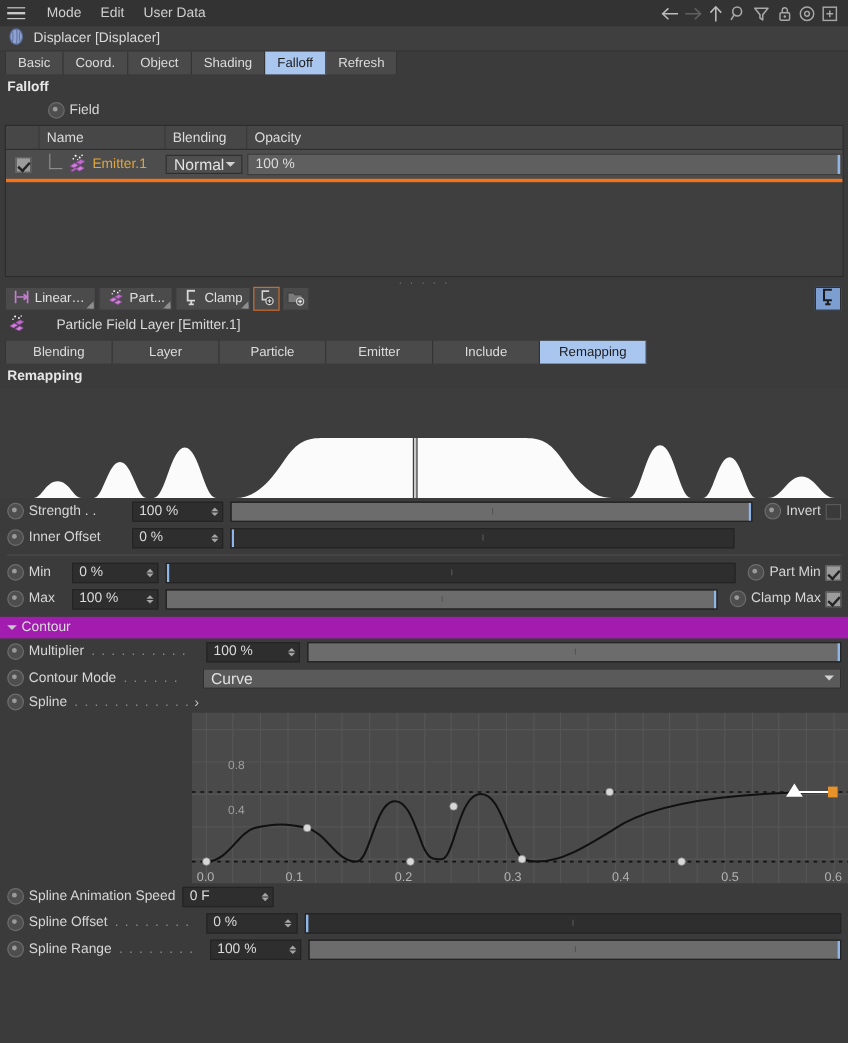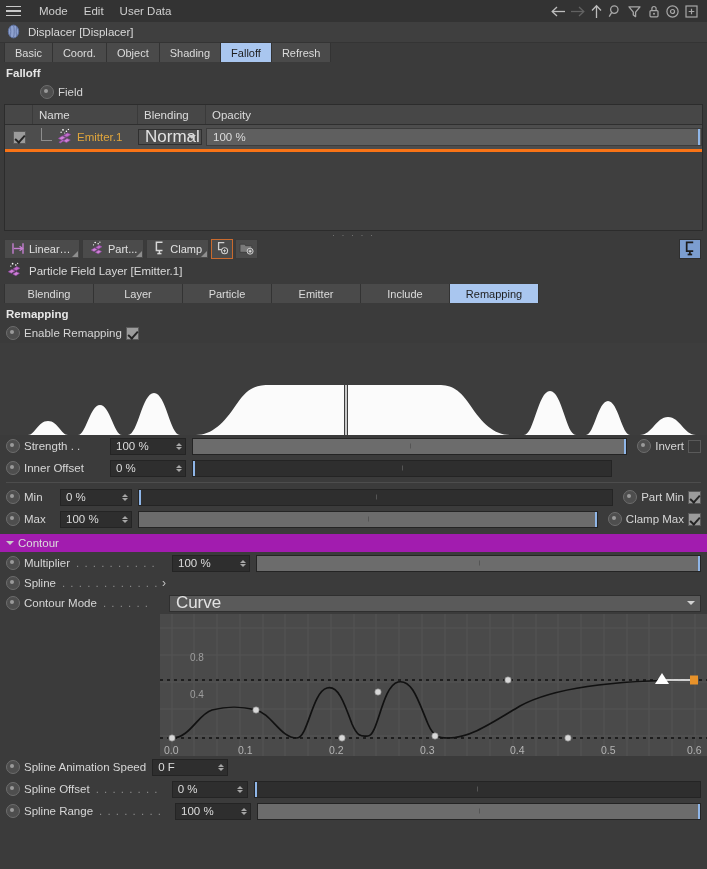--- a/index.html
+++ b/index.html
@@ -105,21 +105,21 @@
     position:relative;cursor:pointer;box-sizing:border-box;
   }
   .chk.off{background:#3a3a3a;border:1px solid #5a5a5a;}
   .chk.on::after{
     content:"";position:absolute;left:3px;top:1px;width:4px;height:8px;
     border:solid #242424;border-width:0 2px 2px 0;transform:rotate(42deg);
   }
 
   .select{
     position:relative;display:flex;align-items:center;background:#5a5a5a;border:1px solid #2f2f2f;
-    height:17px;box-sizing:border-box;color:#e2e2e2;font-size:17px;padding:0 18px 0 6px;cursor:pointer;
+    height:17px;box-sizing:border-box;color:#e2e2e2;font-size:13px;padding:0 18px 0 6px;cursor:pointer;
   }
   .select .chev{position:absolute;right:5px;top:50%;margin-top:-2px;width:0;height:0;
     border-left:4px solid transparent;border-right:4px solid transparent;border-top:4px solid #d2d2d2;}
 
   
   .listwrap{margin:3px 4px 0 4px;border:1px solid #2c2c2c;background:#3f3f3f;}
   .listhead{display:flex;height:19px;background:#474747;border-bottom:1px solid #2f2f2f;font-size:11.5px;color:#dcdcdc;align-items:center;}
   .lh{padding:0 6px;box-sizing:border-box;display:flex;align-items:center;height:100%;}
   .lh.c0{width:28px;border-right:1px solid #3a3a3a;}
   .lh.c1{width:105px;border-right:1px solid #3a3a3a;}
@@ -145,21 +145,21 @@
   .fbtn .cap{max-width:44px;overflow:hidden;text-overflow:ellipsis;}
   .fbtn::after{content:"";position:absolute;right:1px;bottom:1px;width:0;height:0;
     border-left:3px solid transparent;border-top:3px solid transparent;border-right:3px solid #8e8e8e;border-bottom:3px solid #8e8e8e;}
   .fbtn.noarrow::after{display:none;}
   .fbtn.icononly{padding:0 3px;}
   .fbtn.sel{border:1px solid #c96a2e;}
   .fbar-spacer{flex:1;}
   .fbtn.blue{background:#7c9ed0;border:1px solid #2f2f2f;}
 
   
-  .plbar{display:flex;align-items:center;height:21px;padding:0 6px;box-sizing:border-box;gap:7px;background:#3b3b3b;}
+  .plbar{display:flex;align-items:center;height:21px;padding:0 6px;box-sizing:border-box;gap:25px;background:#3b3b3b;}
   .plbar .ptitle{color:#dadada;font-size:11.5px;}
 
   
   .histo{position:relative;width:707px;height:92px;background:#3d3d3d;overflow:hidden;}
   .histo svg{display:block;}
 
   
   .splinewrap{position:relative;height:142px;margin:0;}
   .graph{position:absolute;left:160px;top:0;width:605px;height:142px;background:#4a4a4a;}
   .graph svg{display:block;}
@@ -434,25 +434,20 @@
     <div class="tab2">Blending</div>
     <div class="tab2">Layer</div>
     <div class="tab2">Particle</div>
     <div class="tab2">Emitter</div>
     <div class="tab2">Include</div>
     <div class="tab2 active">Remapping</div>
   </div>
 
   <div class="grouphead">Remapping</div>
 
-  <div class="row" style="height:20px;">
-    <span class="bullet"></span>
-    <span class="lbl">Enable Remapping</span>
-    <span class="chk on"></span>
-  </div>
 
   <div class="histo">
     <svg width="707" height="92" viewBox="0 0 707 92">
       <rect x="0" y="0" width="707" height="92" fill="#3d3d3d"></rect>
       <g fill="#fbfbfb">
         <path d="M0,92
                  L0,88
                  C8,88 14,74 27,74 C40,74 46,88 54,88
                  C58,88 60,92 62,92
                  L68,92 C70,92 72,88 75,88
@@ -584,35 +579,35 @@
           <i class="dn"></i>
         </span>
     </div>
     <div class="track" style="margin-left:2px;">
       <div class="fill" style="width:100%;"></div>
       <div class="mid" style="left:50%;"></div>
       <div class="knob" style="right:0;"></div>
     </div>
   </div>
 
-  <div class="row" style="height:18px;">
-    <span class="bullet"></span>
-    <span class="lbl">Spline</span>
-    <span class="dotfill" style="max-width:96px;">. . . . . . . . . . . .</span>
-    <span style="color:#c0c0c0;font-size:12px;">›</span>
-  </div>
-
   <div class="row">
     <span class="bullet"></span>
     <span class="lbl">Contour Mode</span>
     <span class="dotfill" style="max-width:62px;">. . . . . .</span>
     <div class="select" style="flex:1;">
       <span>Curve</span>
       <span class="chev"></span>
     </div>
+  </div>
+
+  <div class="row" style="height:18px;">
+    <span class="bullet"></span>
+    <span class="lbl">Spline</span>
+    <span class="dotfill" style="max-width:96px;">. . . . . . . . . . . .</span>
+    <span style="color:#c0c0c0;font-size:12px;">›</span>
   </div>
 
   <div class="splinewrap">
     <div class="splineleft"></div>
     <div class="graph">
       <svg width="547" height="142" viewBox="0 0 547 142">
         <rect x="0" y="0" width="547" height="142" fill="#4a4a4a"></rect>
 
         <g stroke="#555555" stroke-width="1">
           <line x1="12" y1="0" x2="12" y2="142"></line>

